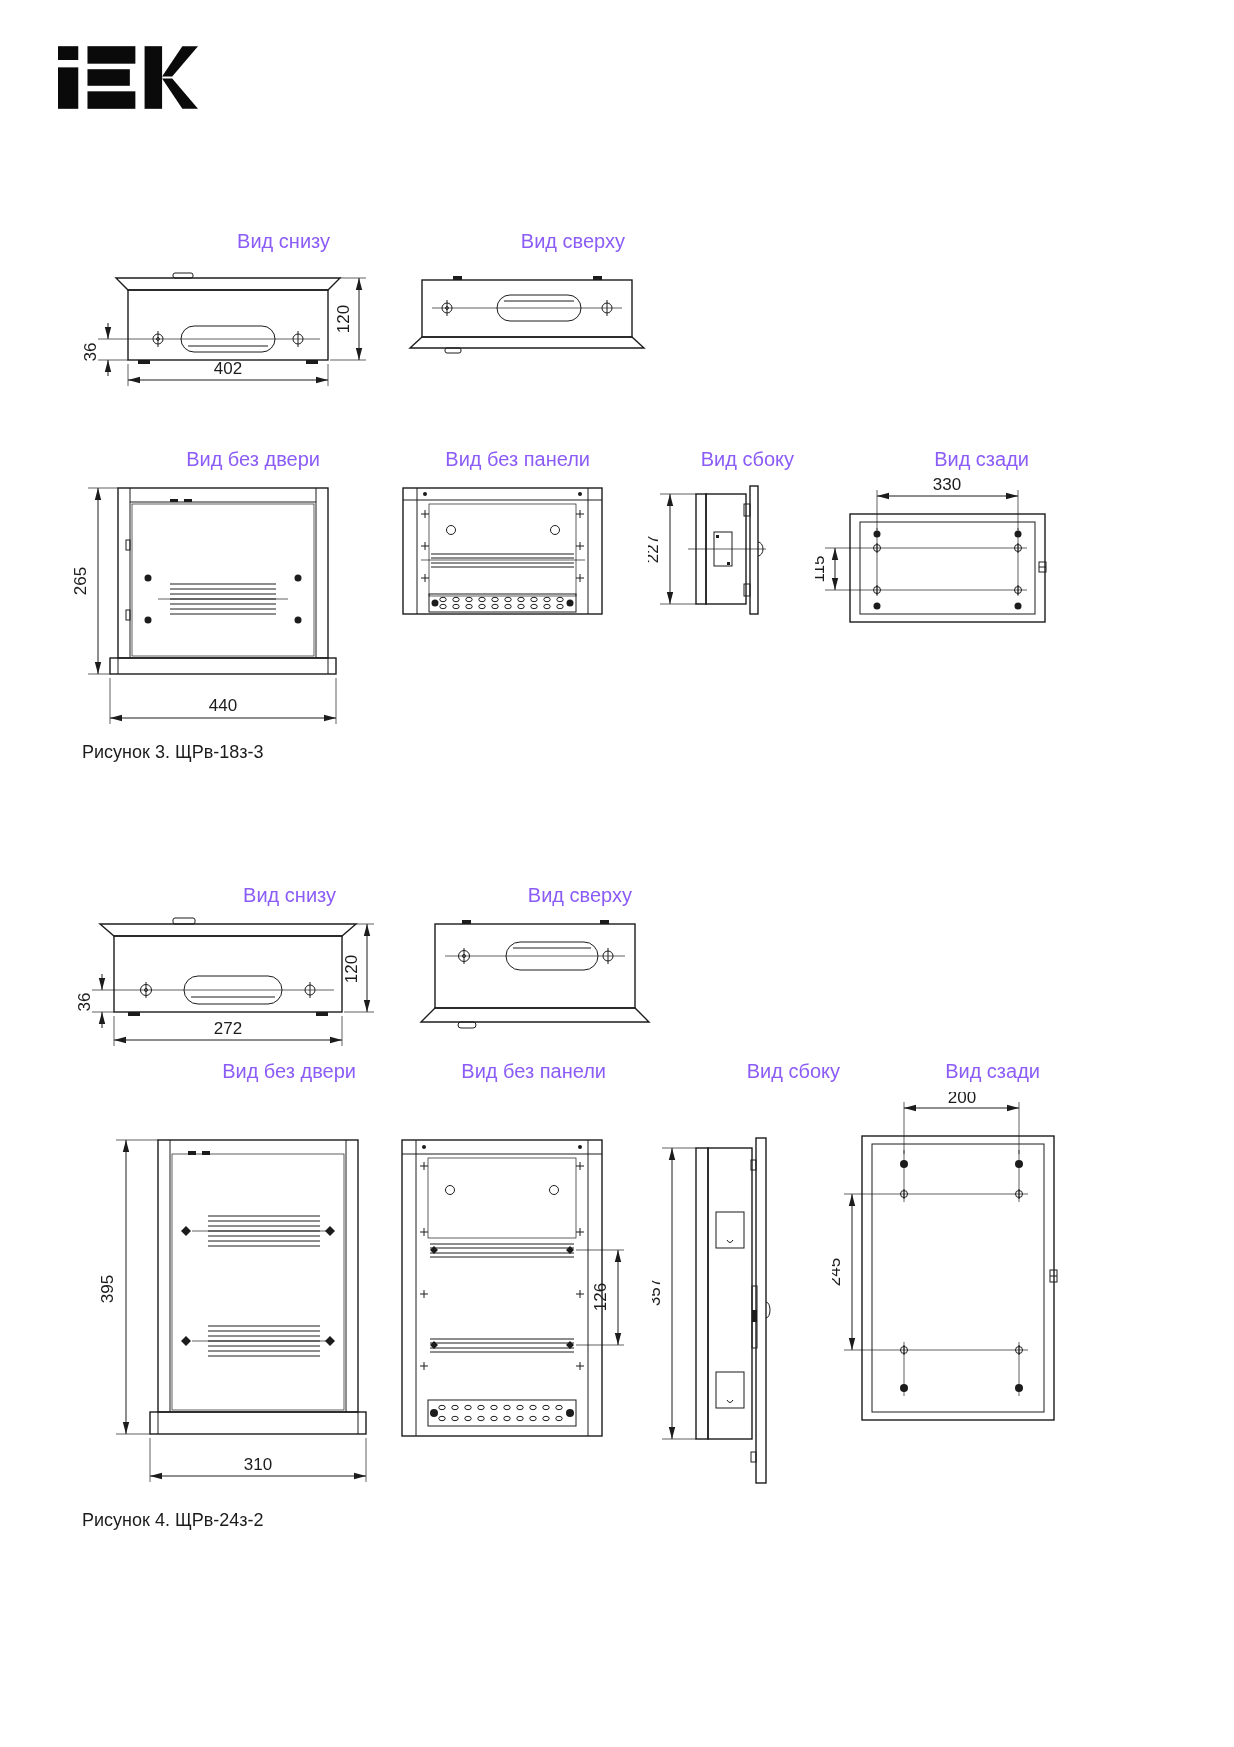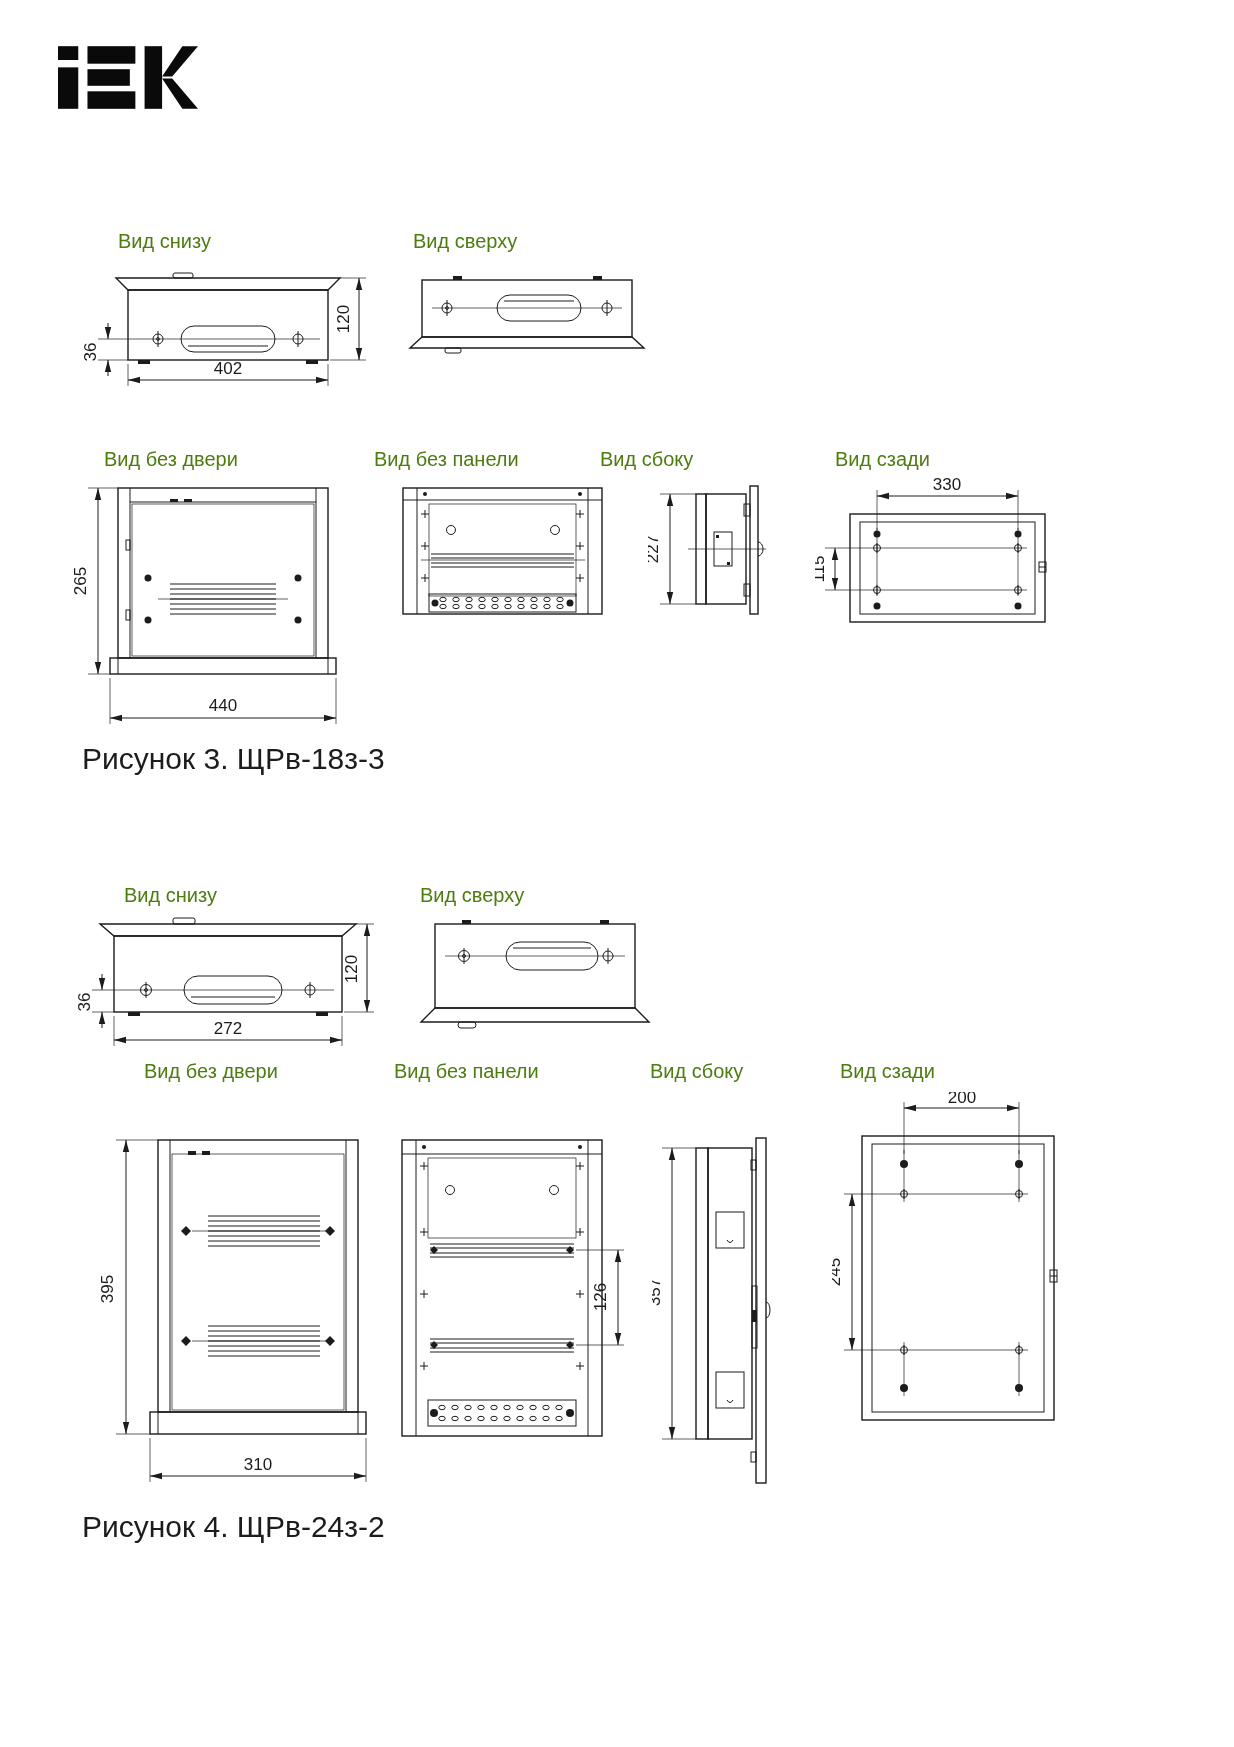--- a/index.html
+++ b/index.html
@@ -1,19 +1,19 @@
 <!DOCTYPE html>
 <html><head>
 <meta charset="utf-8">
 <style>
   html,body{margin:0;padding:0;background:#fff}
   .page{position:relative;width:1234px;height:1747px;background:#ffffff;
         font-family:"Liberation Sans",sans-serif;color:#1c1c1c;overflow:hidden}
-  .vtitle{position:absolute;font-size:20px;text-align:left;white-space:nowrap;color:#4d7c0f}
-  .caption{position:absolute;font-size:30px;white-space:nowrap;color:#1c1c1c}
+  .vtitle{position:absolute;font-size:20px;text-align:right;white-space:nowrap;color:#8b5cf6}
+  .caption{position:absolute;font-size:18px;white-space:nowrap;color:#1c1c1c}
   .drawing{position:absolute}
   svg .o{fill:none;stroke:#1c1c1c;stroke-width:1.4}
   svg .d{fill:none;stroke:#1c1c1c;stroke-width:1}
   svg .t{fill:none;stroke:#1c1c1c;stroke-width:0.7}
   svg .f{fill:#1c1c1c;stroke:none}
   svg .dim{fill:none;stroke:#1c1c1c;stroke-width:1}
   svg text{font-family:"Liberation Sans",sans-serif;font-size:17px;fill:#1c1c1c;text-anchor:middle}
   .logo path,.logo rect,.logo polygon{fill:#0a0a0a}
 </style>
 </head>

